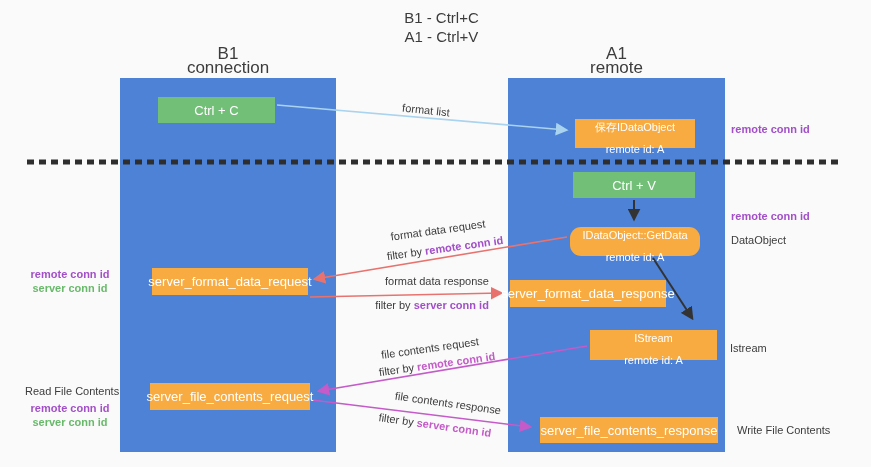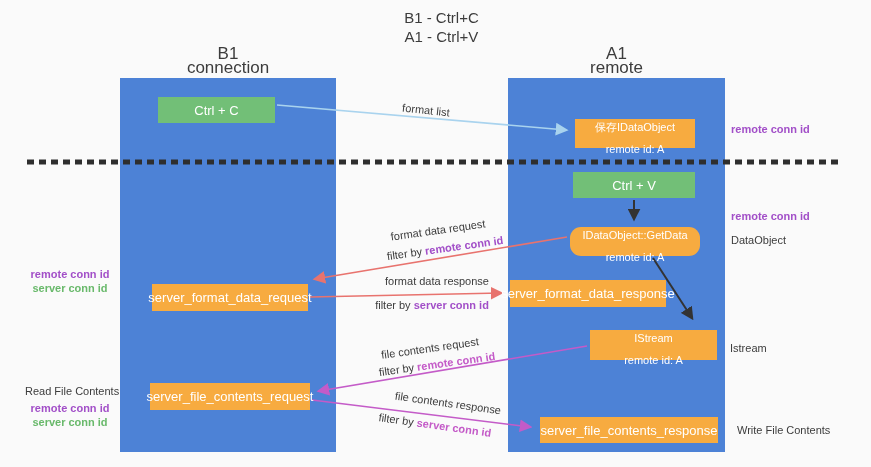--- a/index.html
+++ b/index.html
@@ -87,21 +87,21 @@
 
   <div class="node green" style="left:573px;top:172px;width:122px;height:26px;">
     <div class="single">Ctrl + V</div>
   </div>
 
   <div class="node orange" style="left:570px;top:227px;width:130px;height:29px;border-radius:11px;">
     <div class="l1">IDataObject::GetData</div>
     <div class="l2">remote id: A</div>
   </div>
 
-  <div class="node orange" style="left:152px;top:284px;width:156px;height:27px;">
+  <div class="node orange" style="left:152px;top:268px;width:156px;height:27px;">
     <div class="single">server_format_data_request</div>
   </div>
 
   <div class="node orange" style="left:510px;top:280px;width:156px;height:27px;">
     <div class="single">server_format_data_response</div>
   </div>
 
   <div class="node orange" style="left:590px;top:330px;width:127px;height:30px;">
     <div class="l1">IStream</div>
     <div class="l2">remote id: A</div>

